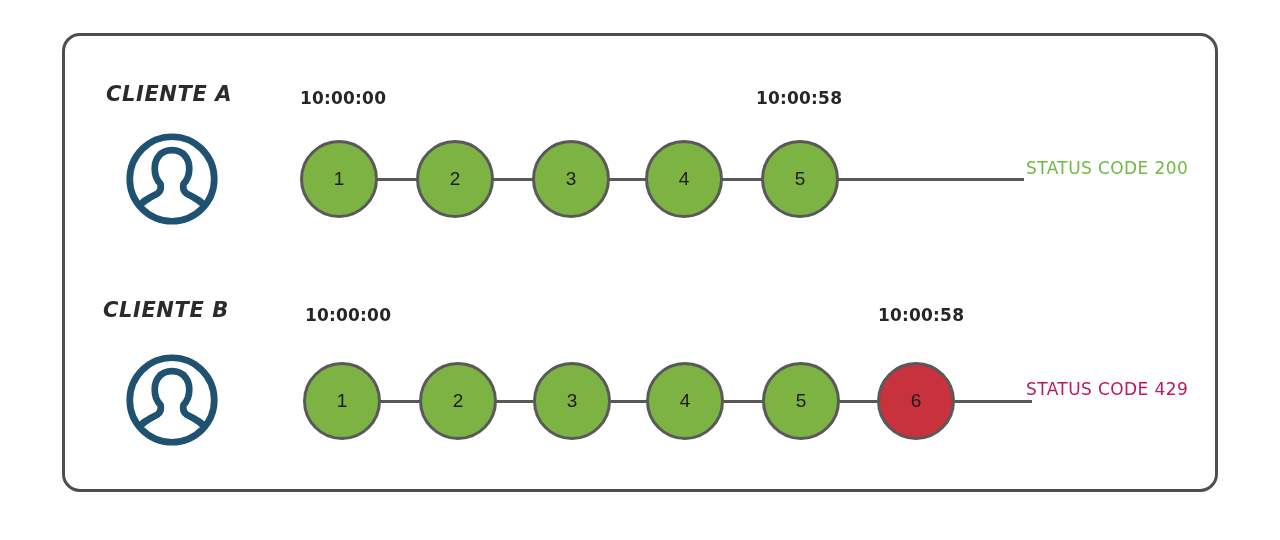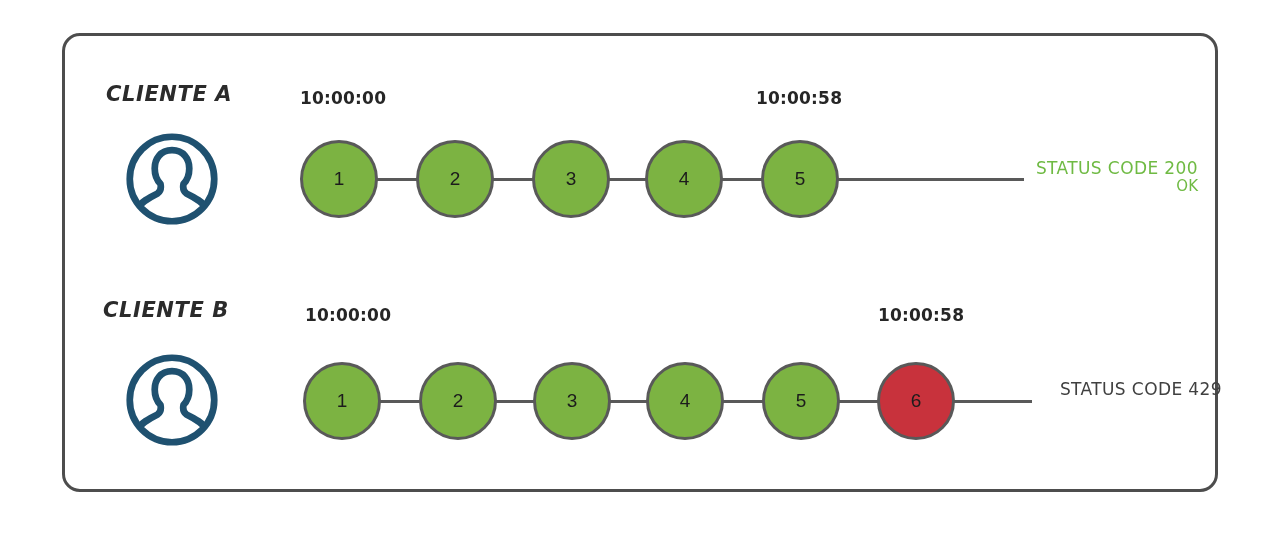--- a/index.html
+++ b/index.html
@@ -90,36 +90,36 @@
 
   .connector {
     position: absolute;
     height: 3px;
     background: #595959;
     z-index: 1;
   }
 
   .status {
     position: absolute;
-    text-align: right;
+    text-align: left;
     white-space: nowrap;
     font-family: "DejaVu Sans", sans-serif;
     line-height: 1.18;
   }
   .status .line1 {
     display: block;
     font-size: 17px;
     letter-spacing: 0.4px;
   }
   .status .line2 {
     display: block;
     font-size: 15px;
   }
   .status.ok   { color: #6fba43; }
-  .status.err  { color: #404040; }
+  .status.err  { color: #be185d; }
   .status.err .line2 { font-size: 16px; }
 </style>
 </head>
 <body>
 
 <div id="diagram-root">
 
   <div class="frame"></div>
 
   <div class="row row-a">
@@ -161,21 +161,20 @@
     </div>
     <div class="node green" style="left:645px; top:140px;">
       <span>4</span>
     </div>
     <div class="node green" style="left:761px; top:140px;">
       <span>5</span>
     </div>
 
     <div class="status ok" style="left:1026px; top:158px; width:172px;">
       <span class="line1">STATUS CODE 200</span>
-      <span class="line2">OK</span>
     </div>
   </div>
 
   <div class="row row-b">
 
     <div class="client-label" style="left:103px; top:298px;">CLIENTE B</div>
 
     <div class="avatar" style="left:124px; top:352px;">
       <svg viewBox="0 0 100 100" width="96" height="96">
         <defs>

